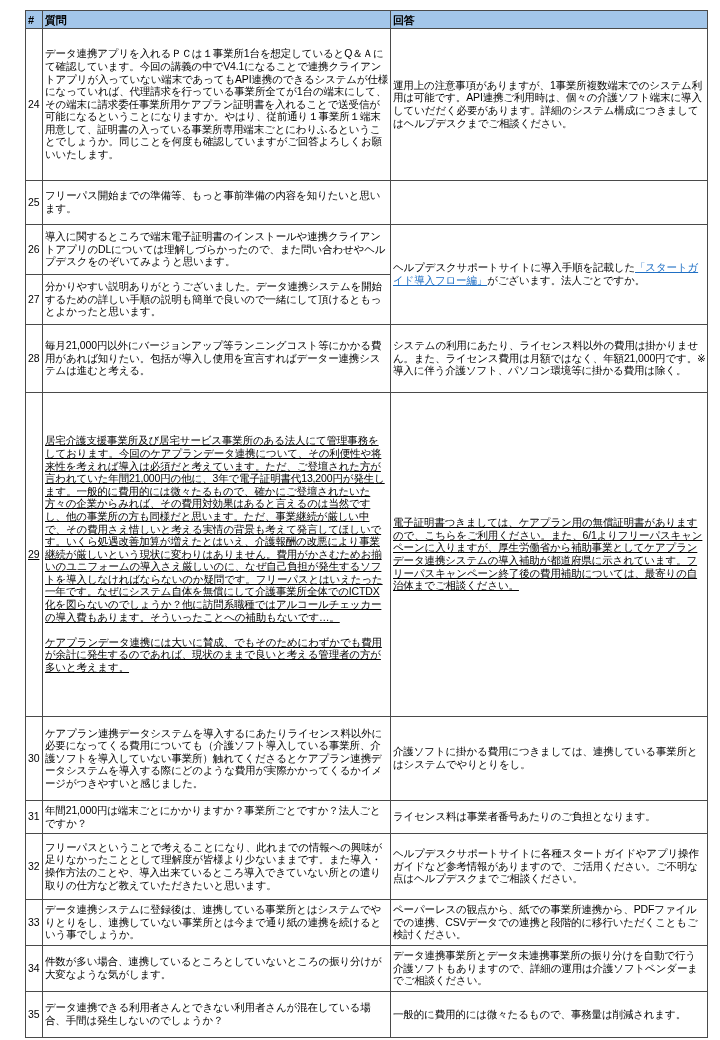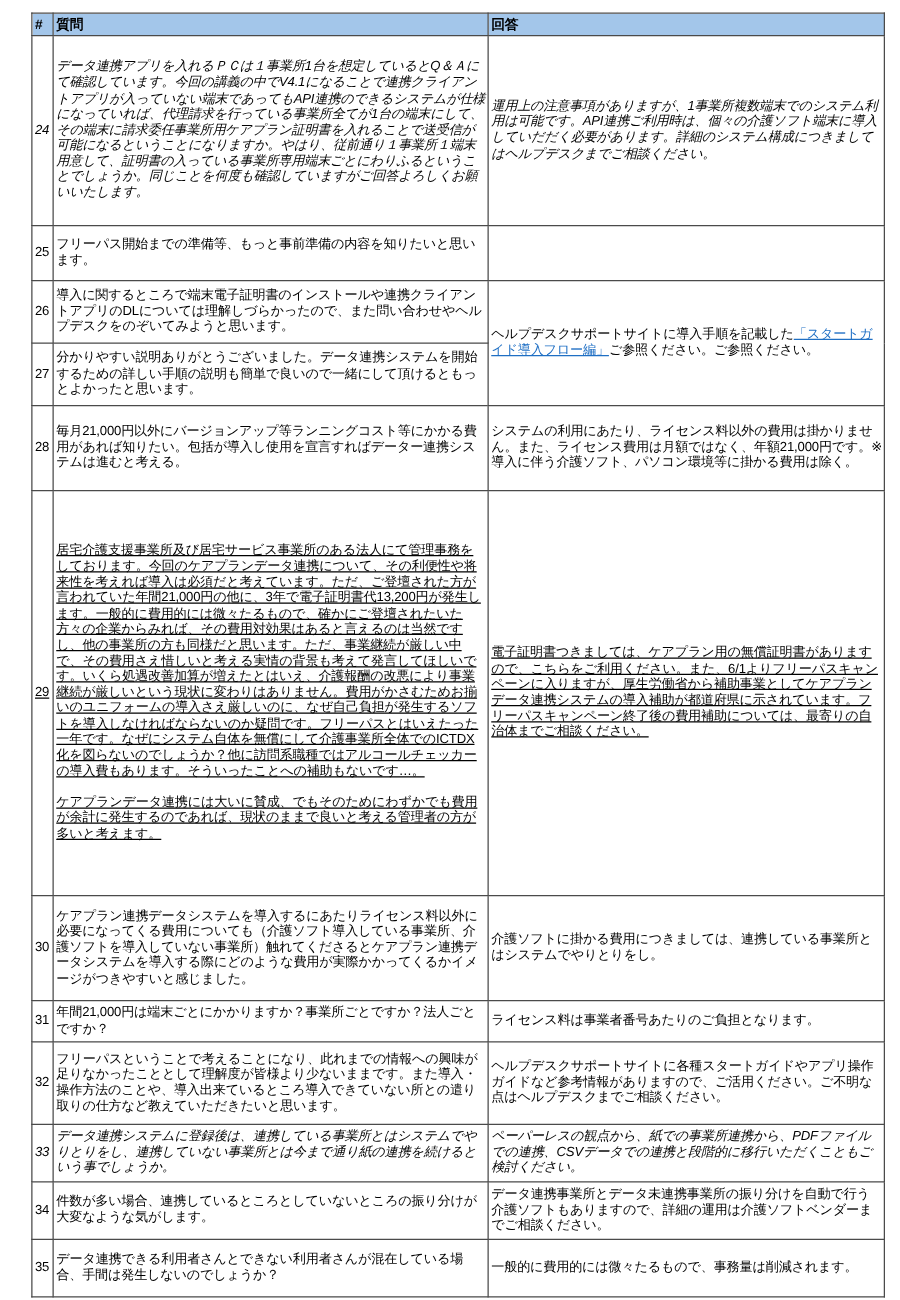--- a/index.html
+++ b/index.html
@@ -71,30 +71,30 @@
     vertical-align: middle;
   }
 
   td.a a.sheet-link,
   span.sheet-link {
     color: #1f6fc4;
     text-decoration: underline;
   }
 
   
-  tr.r24 td { height: 150px; font-style: italic; }
+  tr.r24 td { height: 150px; }
   tr.r25 td { height: 42px; }
   tr.r26 td { height: 48px; }
   tr.r27 td { height: 48px; margin-left: 43px; }
   tr.r28 td { height: 66px; }
   tr.r29 td { height: 322px; text-decoration: underline; }
   tr.r30 td { height: 82px; margin-top: 42px; }
   tr.r31 td { height: 31px; }
   tr.r32 td { height: 64px; }
-  tr.r33 td { height: 44px; font-style: italic; }
+  tr.r33 td { height: 44px; }
   tr.r34 td { height: 44px; }
   tr.r35 td { height: 44px; }
 
   tr.r24 td.q, tr.r29 td.q, tr.r30 td.q { vertical-align: middle; }
 
   .blankline { display: block; height: 12.6px; }
 </style>
 </head>
 <body>
 
@@ -125,21 +125,21 @@
 
       <tr class="r25">
         <td class="num">25</td>
         <td class="q">フリーパス開始までの準備等、もっと事前準備の内容を知りたいと思います。</td>
         <td class="a"></td>
       </tr>
 
       <tr class="r26">
         <td class="num">26</td>
         <td class="q">導入に関するところで端末電子証明書のインストールや連携クライアントアプリのDLについては理解しづらかったので、また問い合わせやヘルプデスクをのぞいてみようと思います。</td>
-        <td class="a" rowspan="2"><span>ヘルプデスクサポートサイトに導入手順を記載した</span><a class="sheet-link" href="#">「スタートガイド導入フロー編」</a><span>ご参照ください。ご参照ください。</span></td>
+        <td class="a" rowspan="2"><span>ヘルプデスクサポートサイトに導入手順を記載した</span><a class="sheet-link" href="#">「スタートガイド導入フロー編」</a><span>がございます。法人ごとですか。</span></td>
       </tr>
 
       <tr class="r27">
         <td class="num">27</td>
         <td class="q">分かりやすい説明ありがとうございました。データ連携システムを開始するための詳しい手順の説明も簡単で良いので一緒にして頂けるともっとよかったと思います。</td>
       </tr>
 
       <tr class="r28">
         <td class="num">28</td>
         <td class="q">毎月21,000円以外にバージョンアップ等ランニングコスト等にかかる費用があれば知りたい。包括が導入し使用を宣言すればデーター連携システムは進むと考える。</td>

